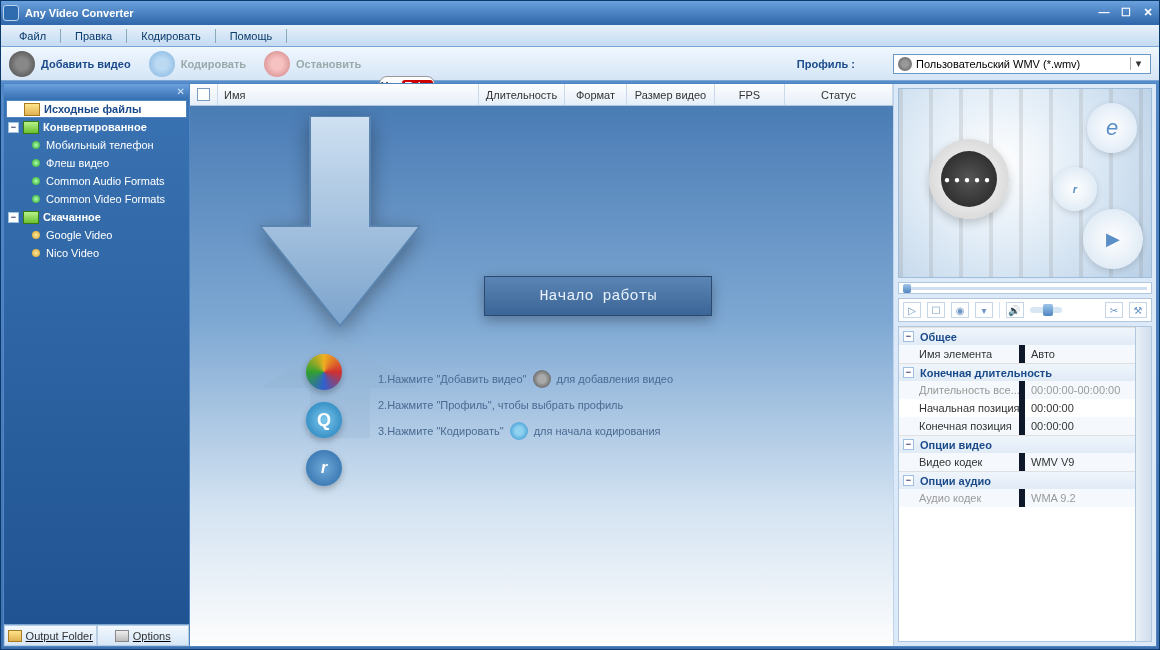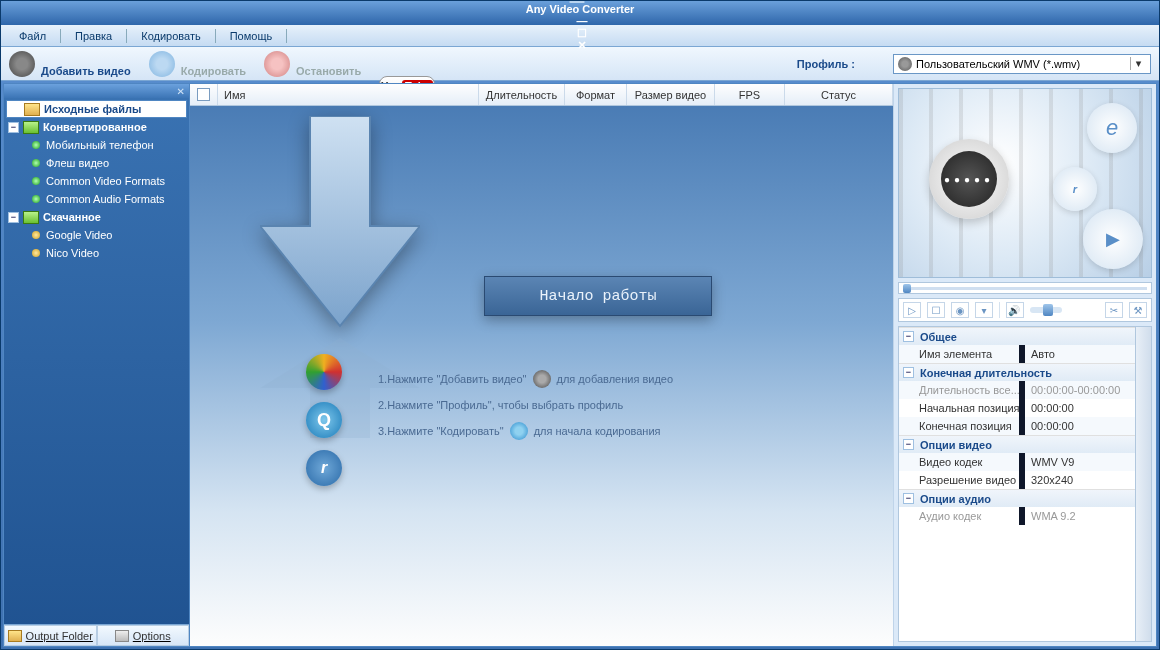--- a/index.html
+++ b/index.html
@@ -1,29 +1,29 @@
 <!DOCTYPE html>
 <html><head>
 <meta charset="utf-8">
 <style>
 * { margin:0; padding:0; box-sizing:border-box; font-family:Tahoma,Arial,sans-serif; font-size:11px; }
 body { width:1160px; height:650px; background:#3b73b9; overflow:hidden; }
 
 .window { width:1160px; height:650px; background:linear-gradient(#5a8fd0,#3e71b0); border:1px solid #0a3a6b; position:relative; }
-.titlebar { height:24px; background:linear-gradient(#6aa0db,#2e66aa); color:#fff; display:flex; align-items:center; padding:0 16px;flex-direction:column; }
+.titlebar { height:24px; background:linear-gradient(#6aa0db,#2e66aa); color:#fff; display:flex; align-items:center; padding:0 2px; }
 .titlebar .logo { width:16px; height:16px; background:#2f6caf; border:1px solid #b8d4f0; border-radius:3px; margin-right:6px; }
 .titlebar .ttl { font-weight:bold; flex:1; }
 .titlebar .wbtn { width:18px; height:14px; margin-left:4px; color:#fff; cursor:pointer; text-align:center; line-height:12px; font-weight:bold; }
 
 .menubar { height:22px; background:linear-gradient(#e7f1fb,#c5dbf2); border-bottom:1px solid #7aa6d3; display:flex; align-items:center; padding:0 4px; }
 .menubar .mitem { padding:0 14px; color:#0a3a6b; cursor:pointer; }
 .menubar .sep { width:1px; height:14px; background:#8ab; }
 
 .toolbar { height:34px; background:linear-gradient(#f0f7fe,#d5e5f6); border-bottom:1px solid #7aa6d3; display:flex; align-items:center; padding:0 8px; }
-.tbtn { display:flex; align-items:flex-end; margin-right:18px; cursor:pointer; }
+.tbtn { display:flex; align-items:center; margin-right:18px; cursor:pointer; }
 .ticon { width:26px; height:26px; border-radius:13px; margin-right:6px; display:flex; align-items:center; justify-content:center; }
 .ticon.add { background:radial-gradient(#888 30%,#444); }
 .ticon.enc { background:radial-gradient(#bcd9f2 30%,#7fb4e0); }
 .ticon.stop { background:radial-gradient(#f6c2c2 30%,#d08080); }
 .tbtn.disabled .tlbl { color:#9aa; }
 .tlbl { color:#1a4a8a; font-weight:bold; }
 .yt { width:56px; height:20px; background:linear-gradient(#fff,#eee); border:1px solid #999; border-radius:8px; display:flex; align-items:center; justify-content:center; font-size:10px; font-weight:bold;margin-top:45px; }
 .yt span.y { color:#333; } .yt span.t { color:#fff; background:#c00; padding:0 3px; border-radius:3px; margin-left:1px; }
 .tb-spacer { flex:1; }
 .profile-lbl { color:#1a4a8a; font-weight:bold; margin-right:8px; }
@@ -185,25 +185,25 @@
         <div class="tnode">
             <div class="tbullet g"></div>
             <span class="tlabel">Мобильный телефон</span>
           </div>
         <div class="tnode">
             <div class="tbullet g"></div>
             <span class="tlabel">Флеш видео</span>
           </div>
         <div class="tnode">
             <div class="tbullet g"></div>
+            <span class="tlabel">Common Audio Formats</span>
+          </div>
+        <div class="tnode">
+            <div class="tbullet g"></div>
             <span class="tlabel">Common Video Formats</span>
-          </div>
-        <div class="tnode">
-            <div class="tbullet g"></div>
-            <span class="tlabel">Common Audio Formats</span>
           </div>
         <div class="tnode root">
           <div class="texp">−</div>
           <div class="tfolder g"></div>
           <span class="tlabel">Скачанное</span>
         </div>
         <div class="tnode">
             <div class="tbullet y"></div>
             <span class="tlabel">Google Video</span>
           </div>
@@ -331,24 +331,20 @@
                 <div class="pv">00:00:00</div>
               </div>
           <div class="pgroup-hdr">
                 <div class="pexp">−</div>
                 <span>Опции видео</span>
               </div>
           <div class="prow">
                 <div class="pk">Видео кодек</div>
                 <div class="pv">WMV V9</div>
               </div>
-          <div class="prow">
-                <div class="pk">Разрешение видео</div>
-                <div class="pv">320x240</div>
-              </div>
           <div class="pgroup-hdr">
                 <div class="pexp">−</div>
                 <span>Опции аудио</span>
               </div>
           <div class="prow">
                 <div class="pk dim">Аудио кодек</div>
                 <div class="pv dim">WMA 9.2</div>
               </div>
         </div>
         <div class="scrollbar-v"></div>

